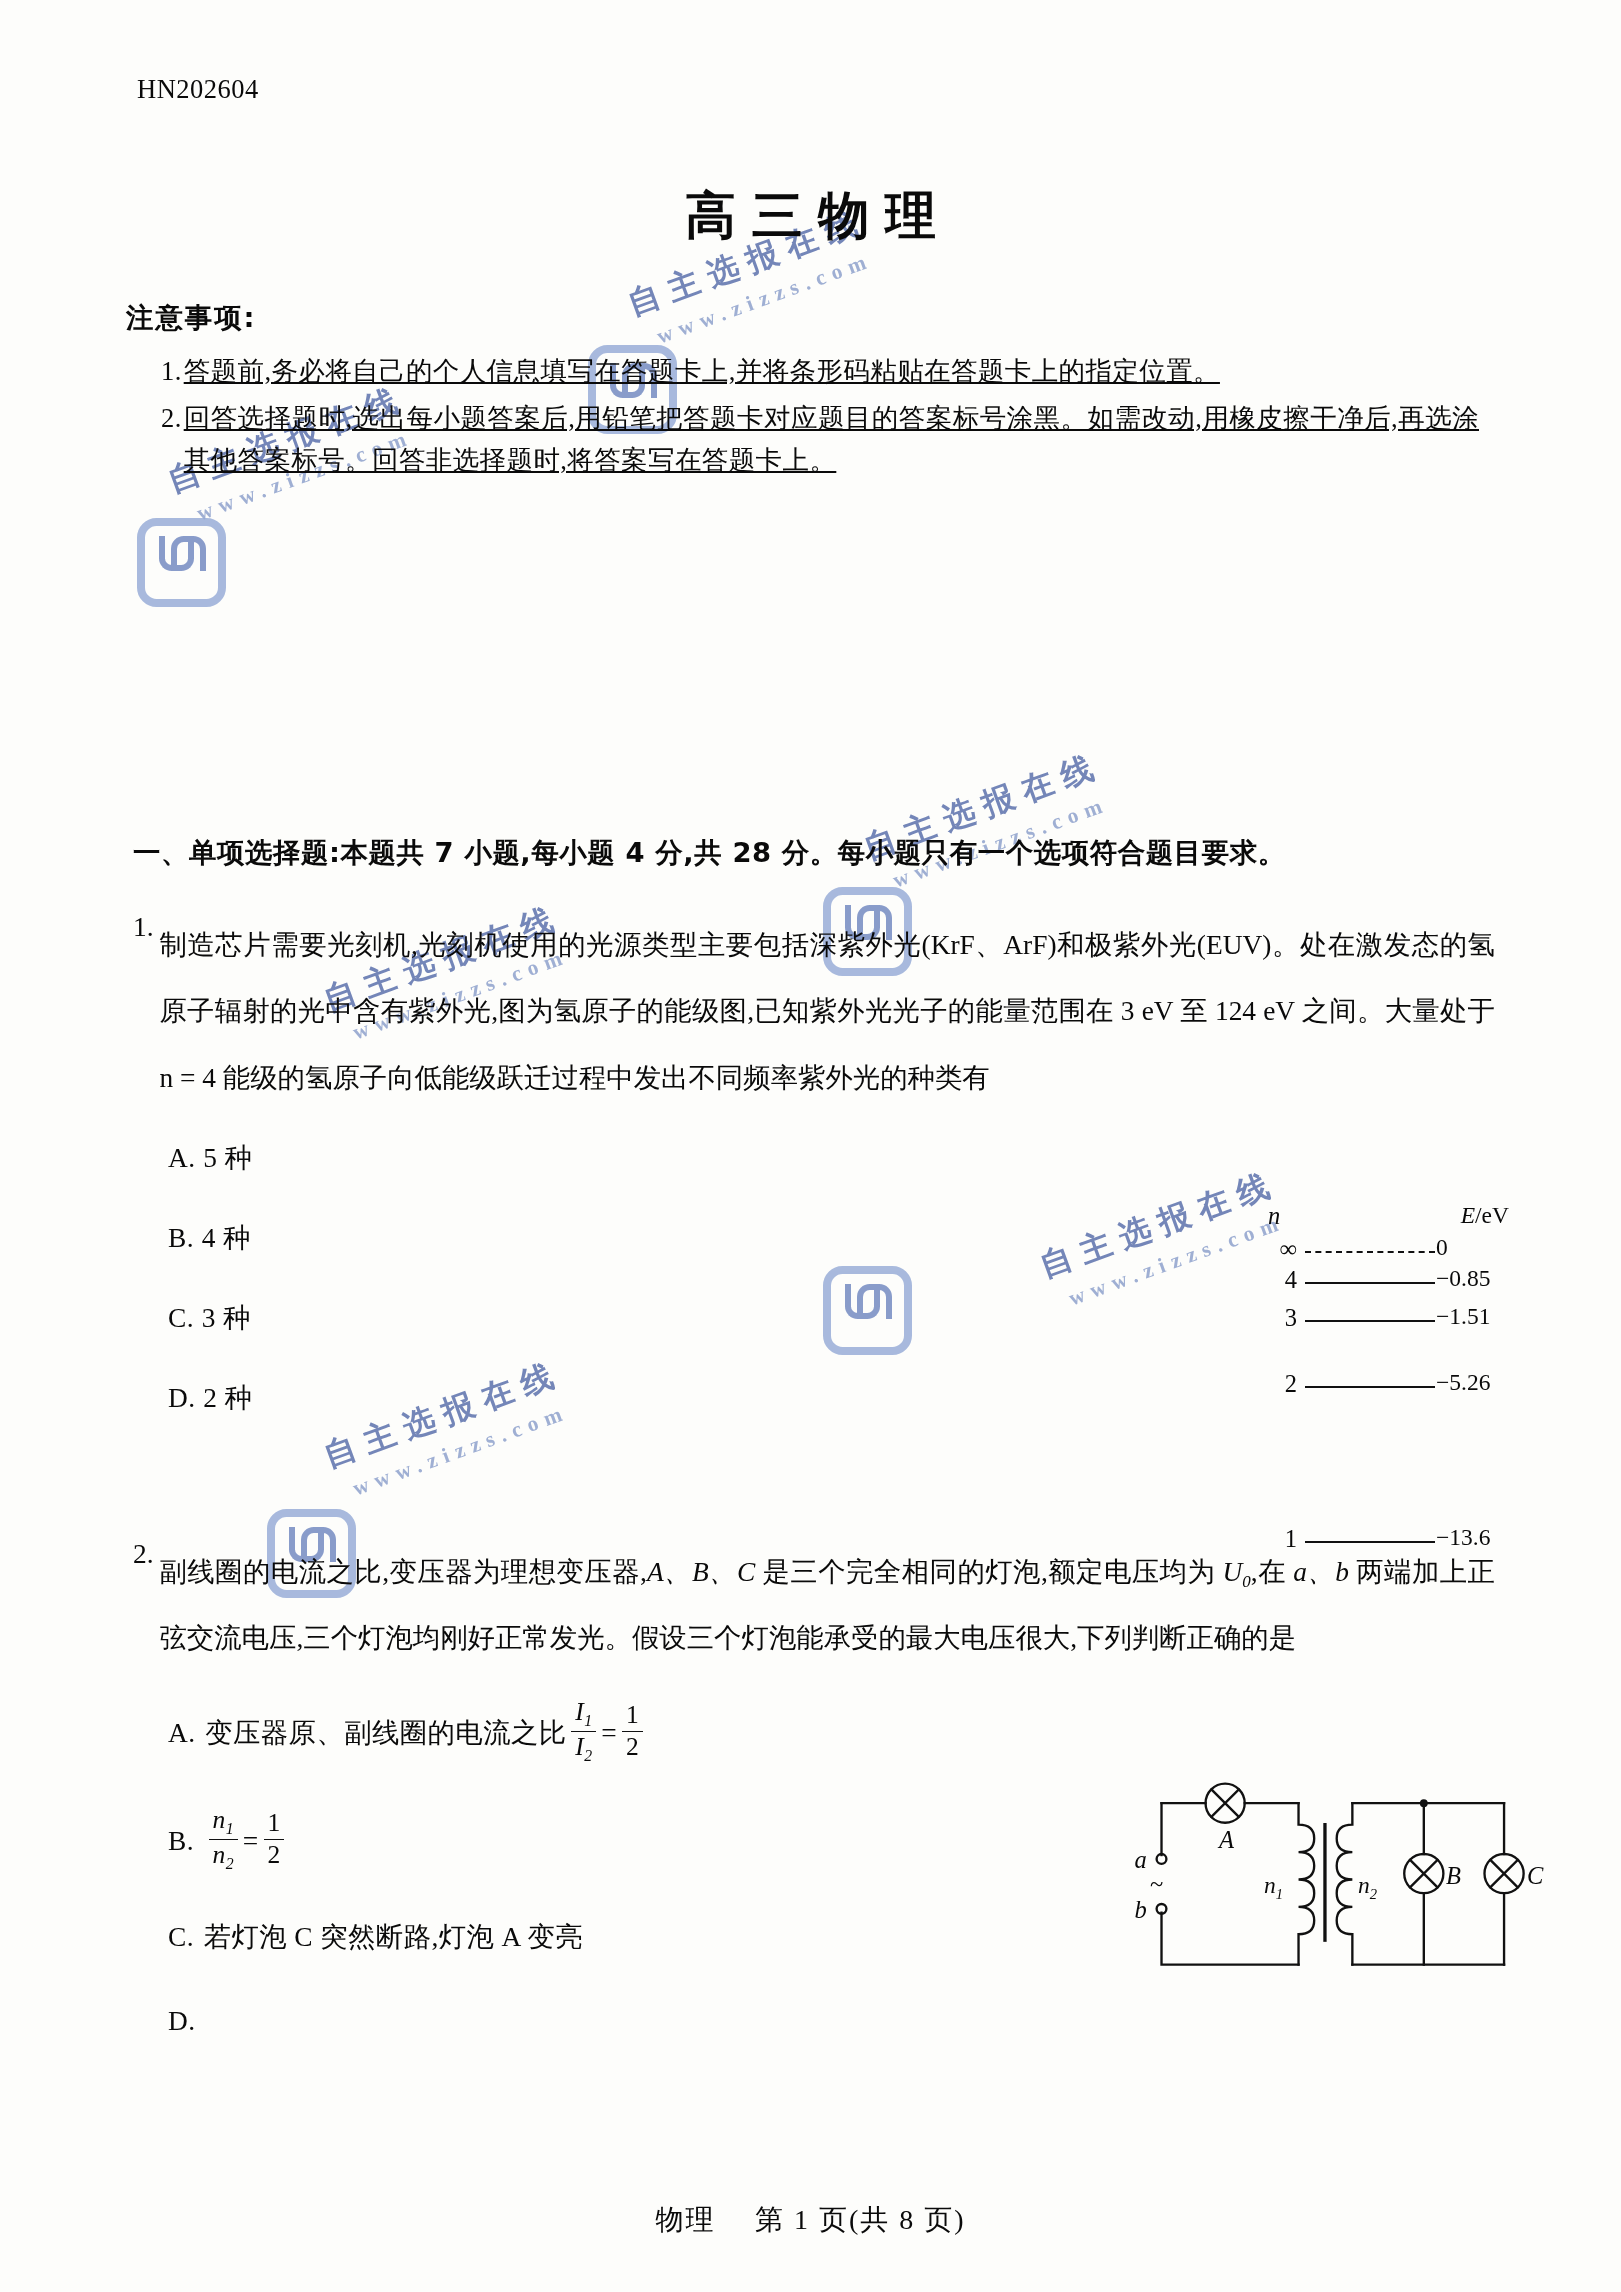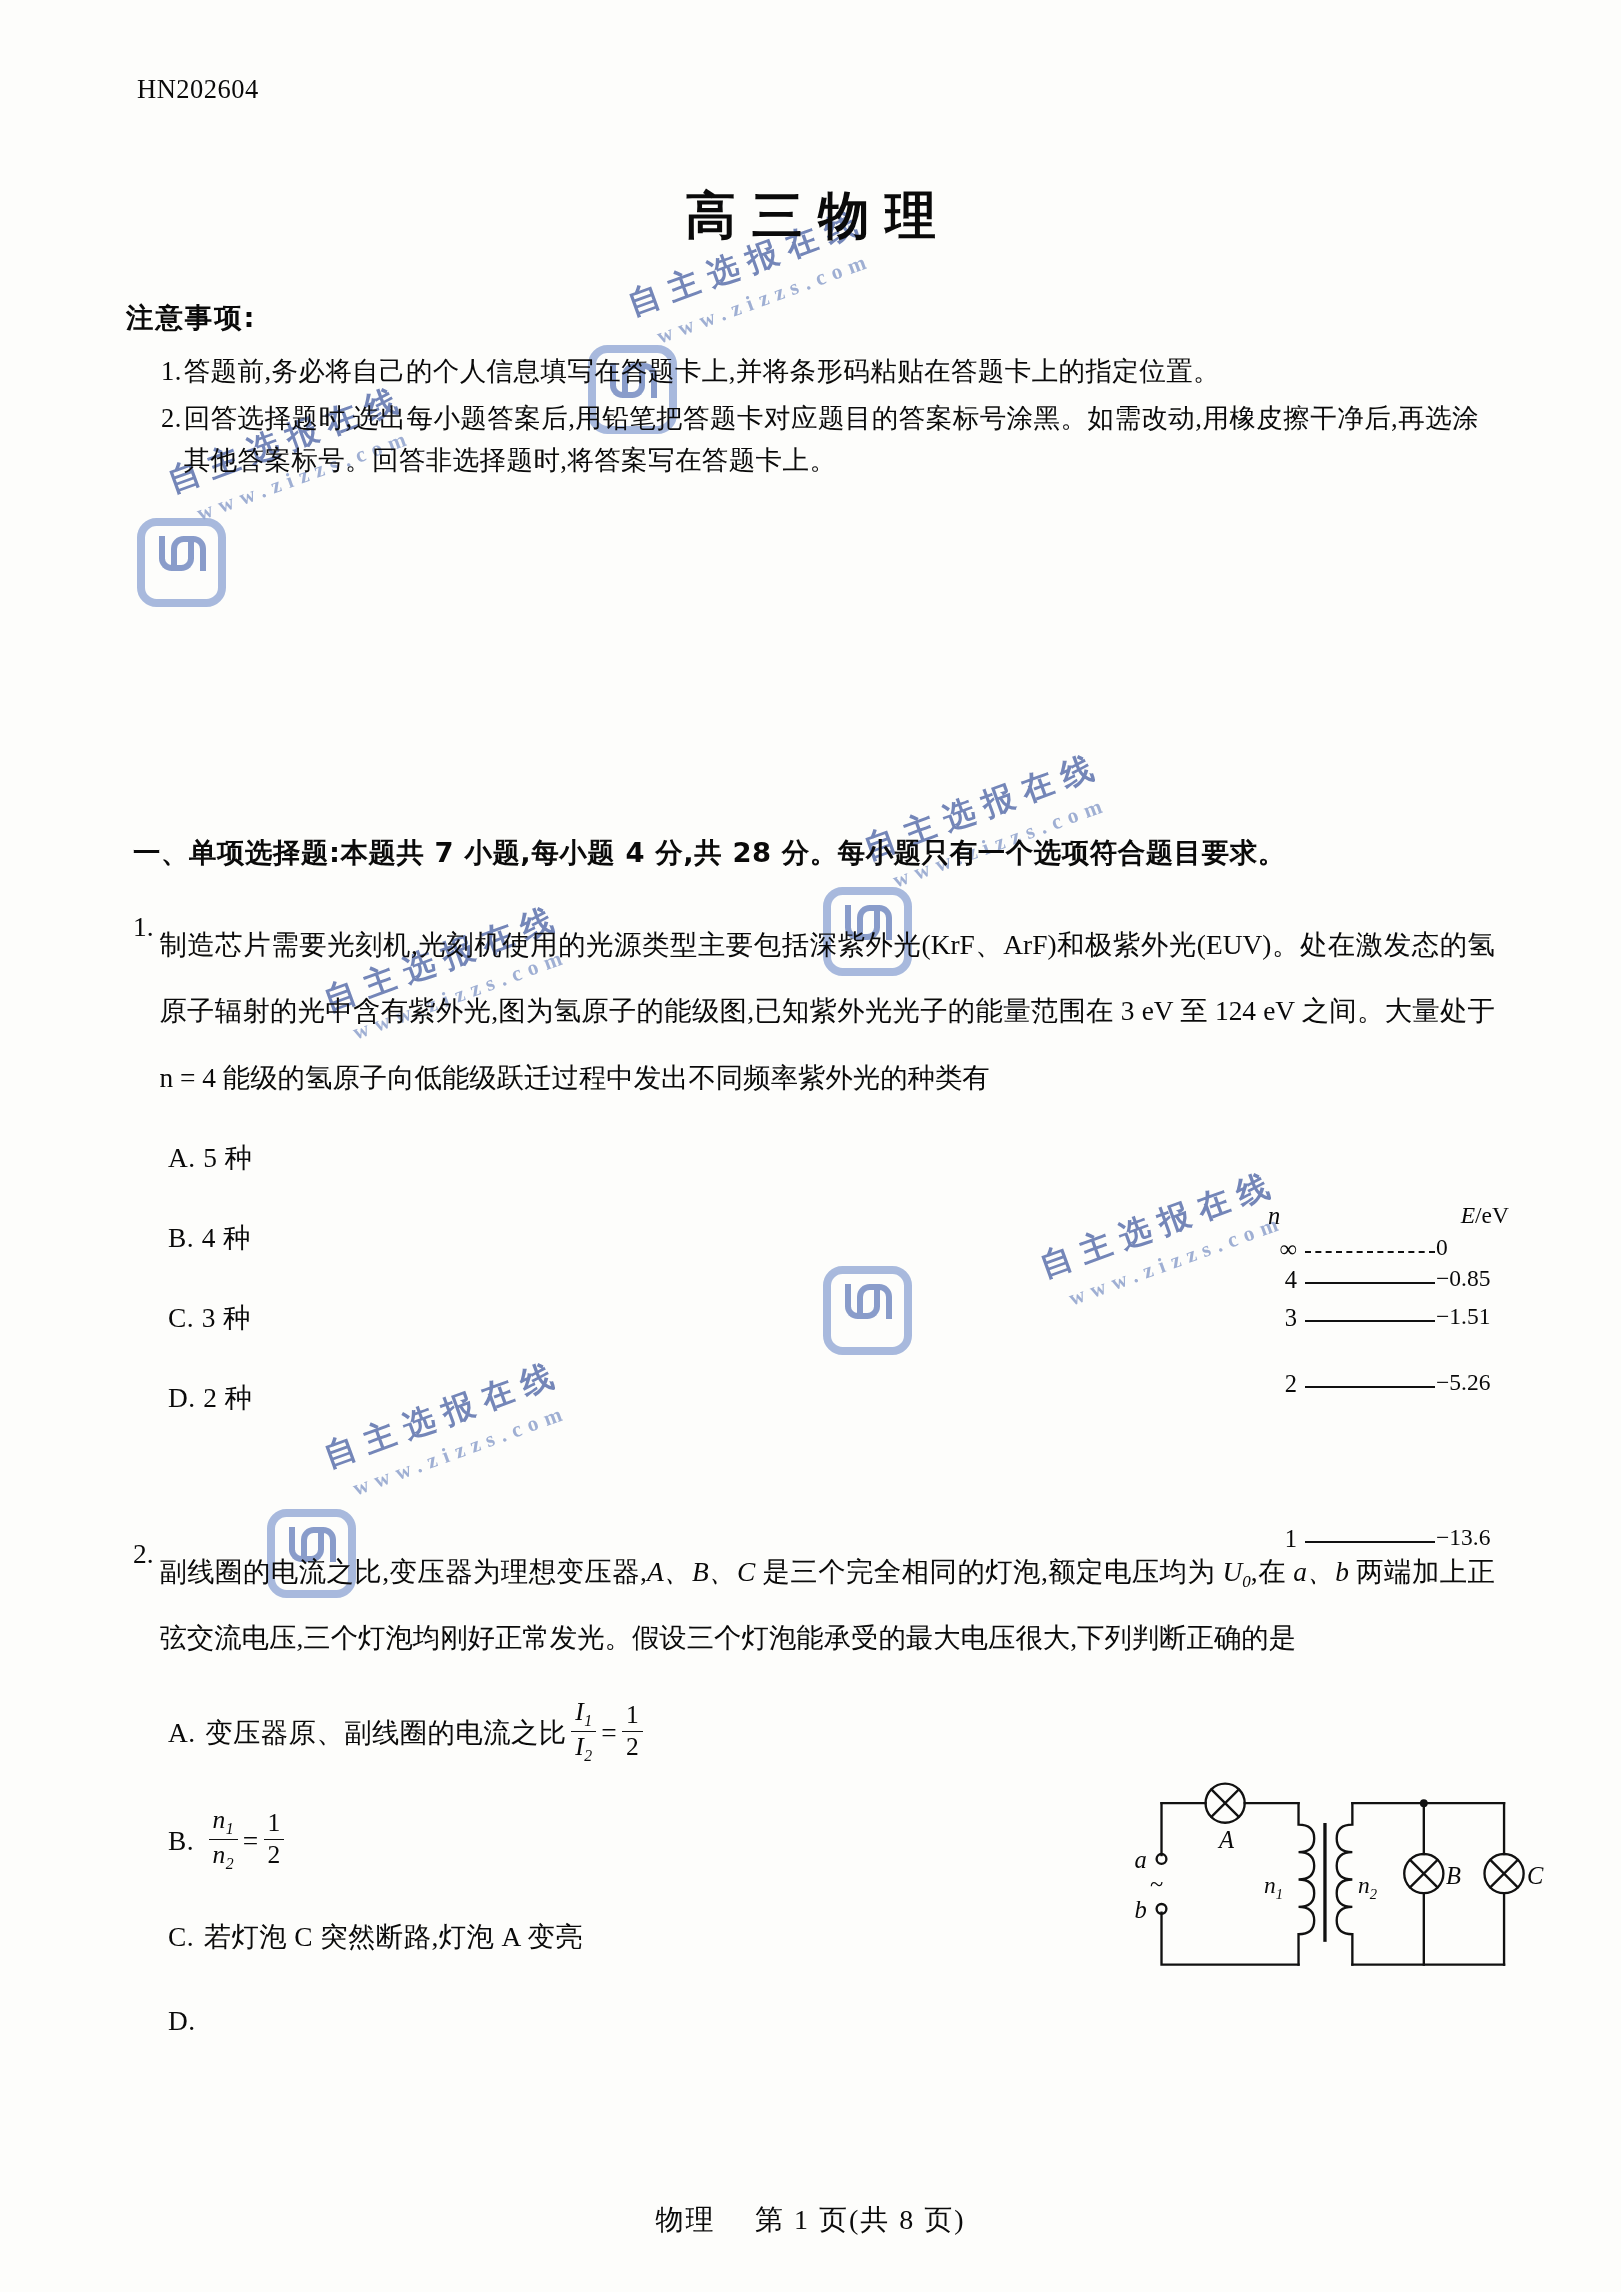--- a/index.html
+++ b/index.html
@@ -119,21 +119,21 @@
   }
   .note-item {
     display: flex;
     font-size: 26.5px;
     line-height: 1.62;
     margin-left: 35px;
     margin-bottom: 3.9px;
     letter-spacing: 0.4px;
   }
   .note-num { flex: 0 0 auto; padding-right: 2px; }
-  .note-body { flex: 1 1 auto; text-align: justify; }
+  .note-body { flex: 1 1 auto; text-align: justify; text-decoration: underline; }
 
   .section-head {
     position: absolute;
     left: 133px;
     top: 835px;
     width: 1362px;
     font-family: "DejaVu Sans", "Liberation Sans", sans-serif;
     font-weight: 700;
     font-size: 27.4px;
     letter-spacing: 0.6px;

